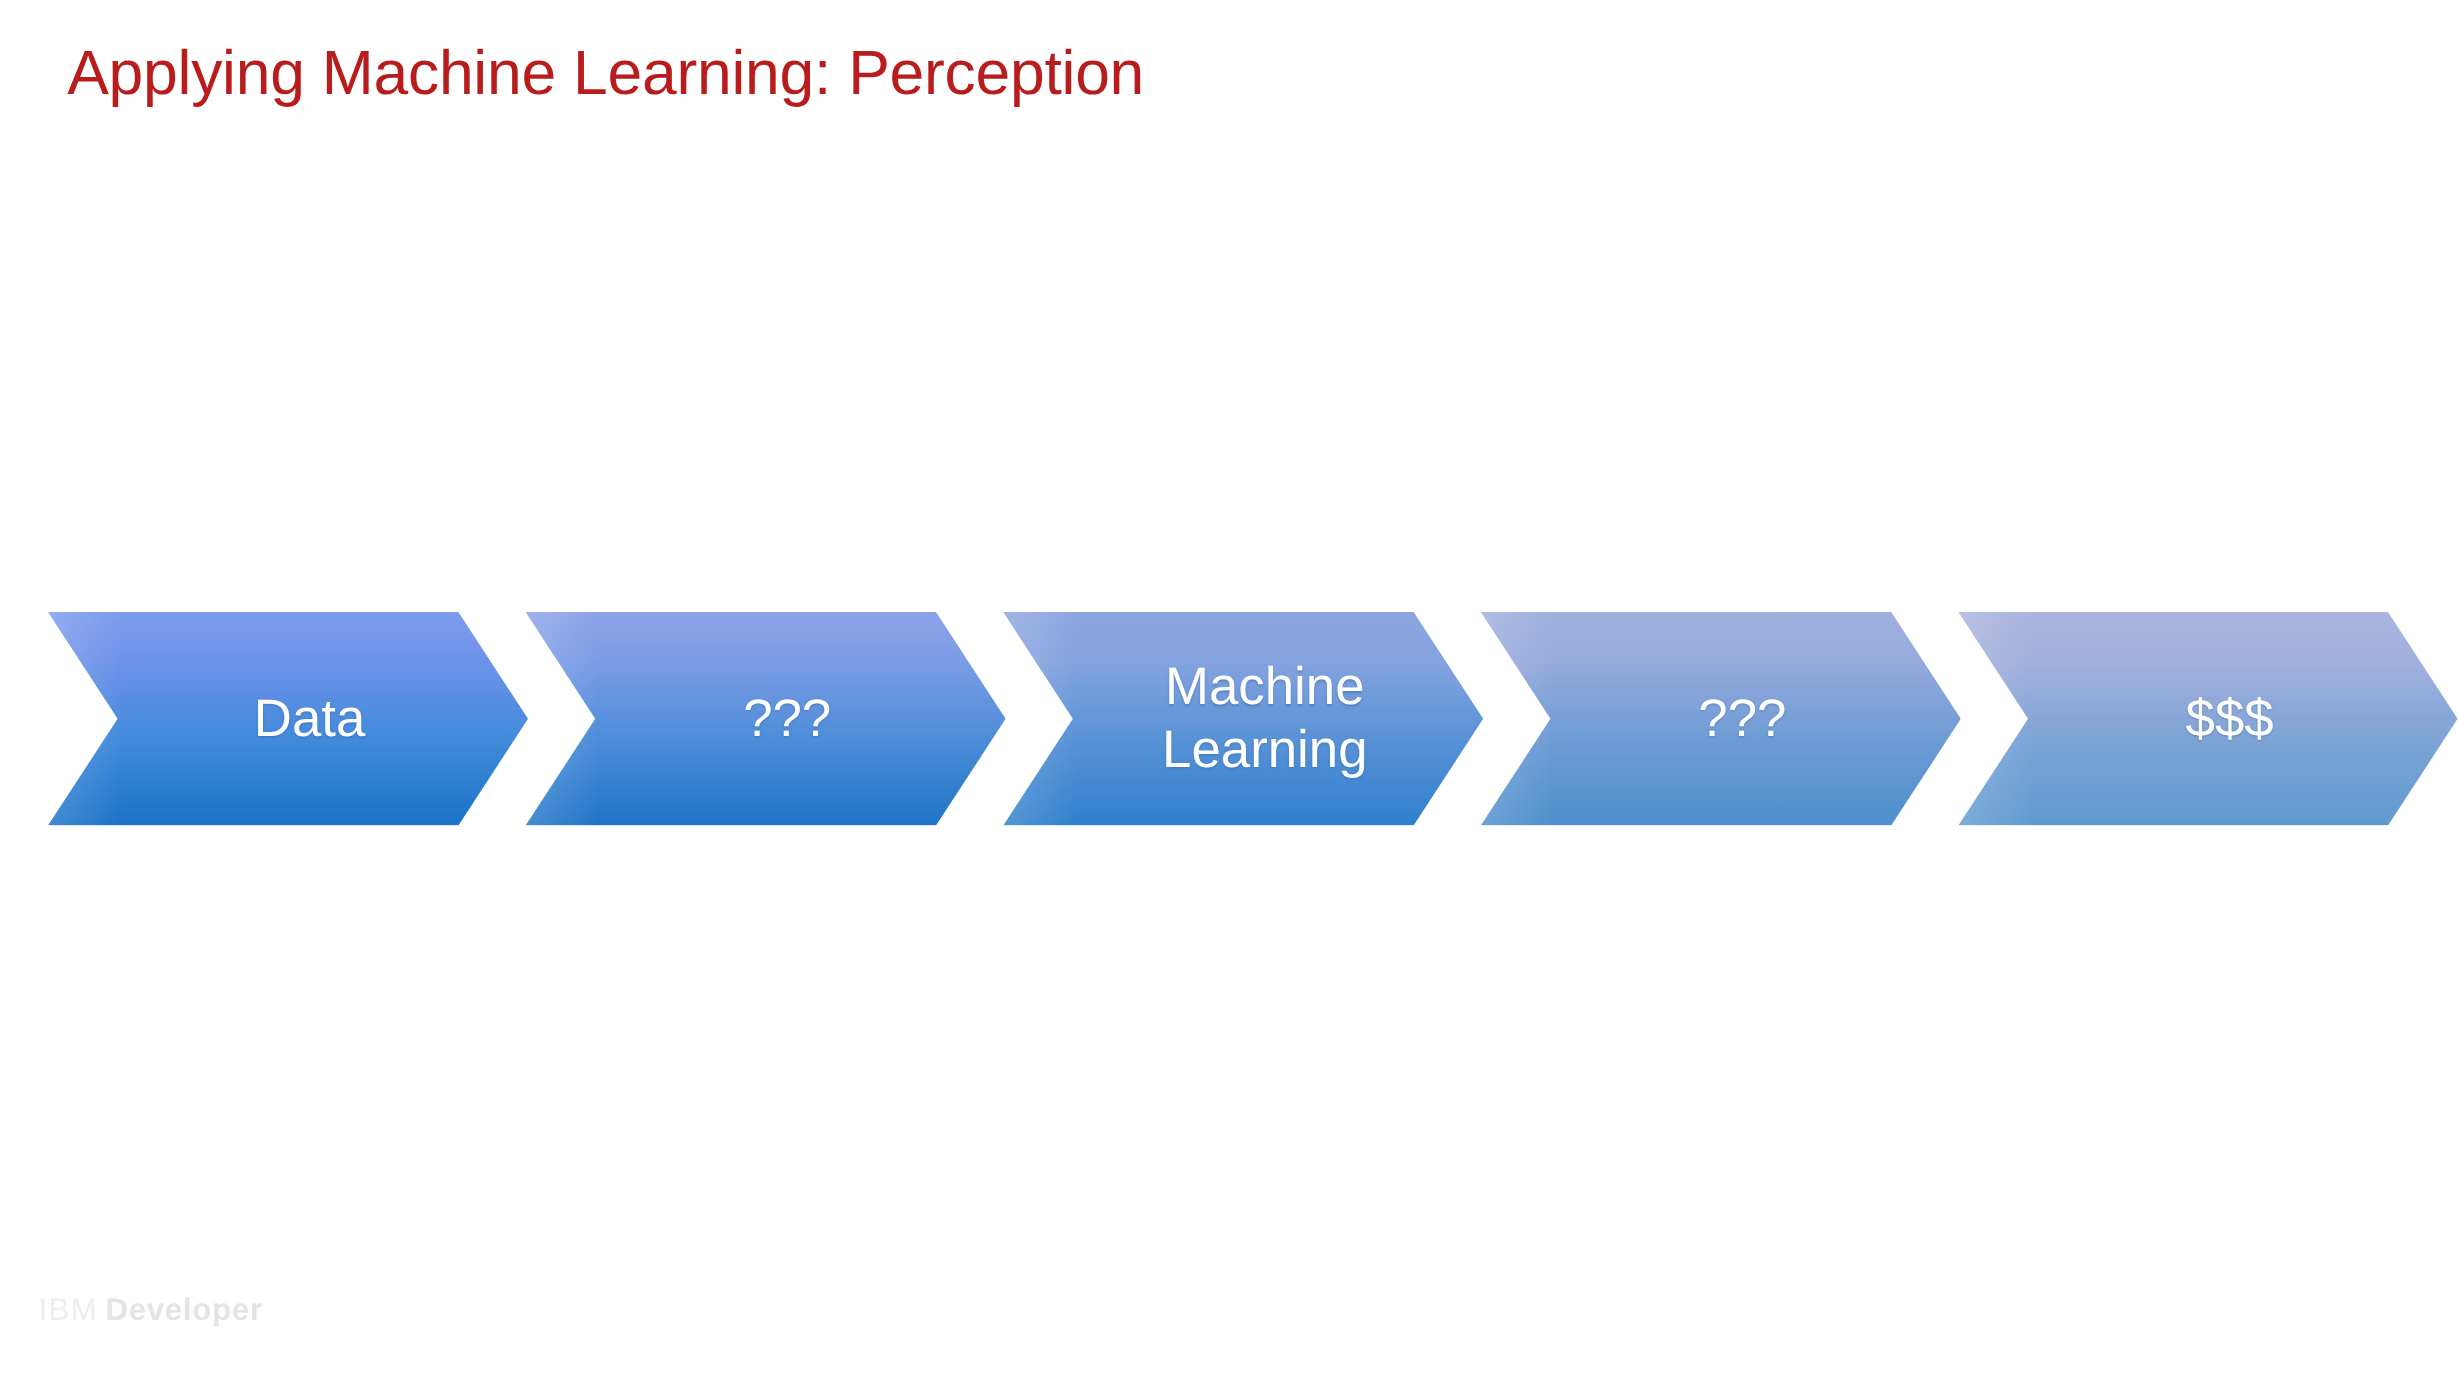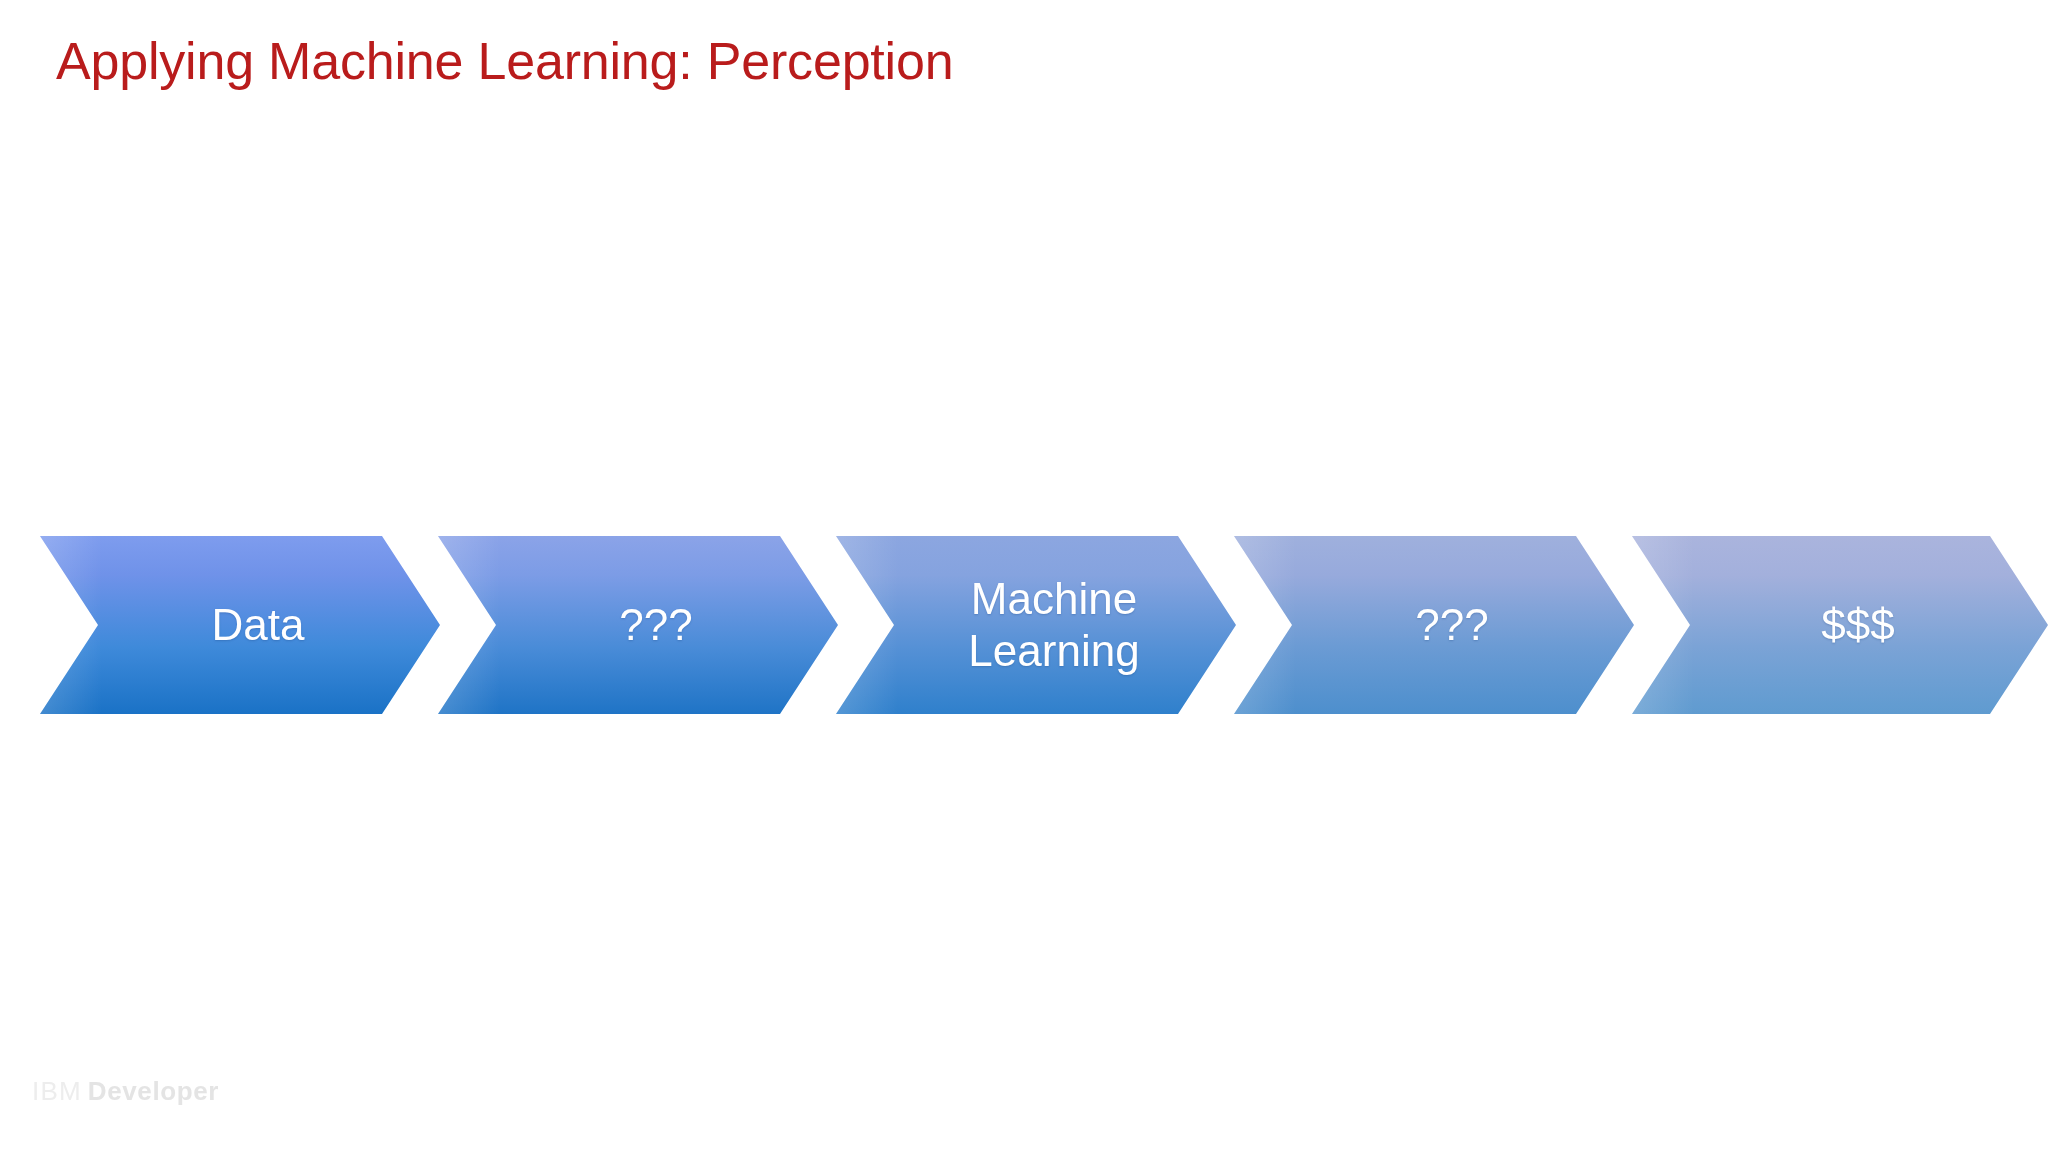--- a/index.html
+++ b/index.html
@@ -26,21 +26,21 @@
     color: #b91c1c;
     letter-spacing: -0.2px;
     white-space: nowrap;
     line-height: 1.2;
   }
 
   
   #process-diagram {
     position: absolute;
     left: 0;
-    top: 536px;
+    top: 510px;
     width: 1672px;
     height: 180px;
   }
 
   .chevron {
     position: absolute;
     top: 0;
     height: 178px;
     display: flex;
     align-items: center;

